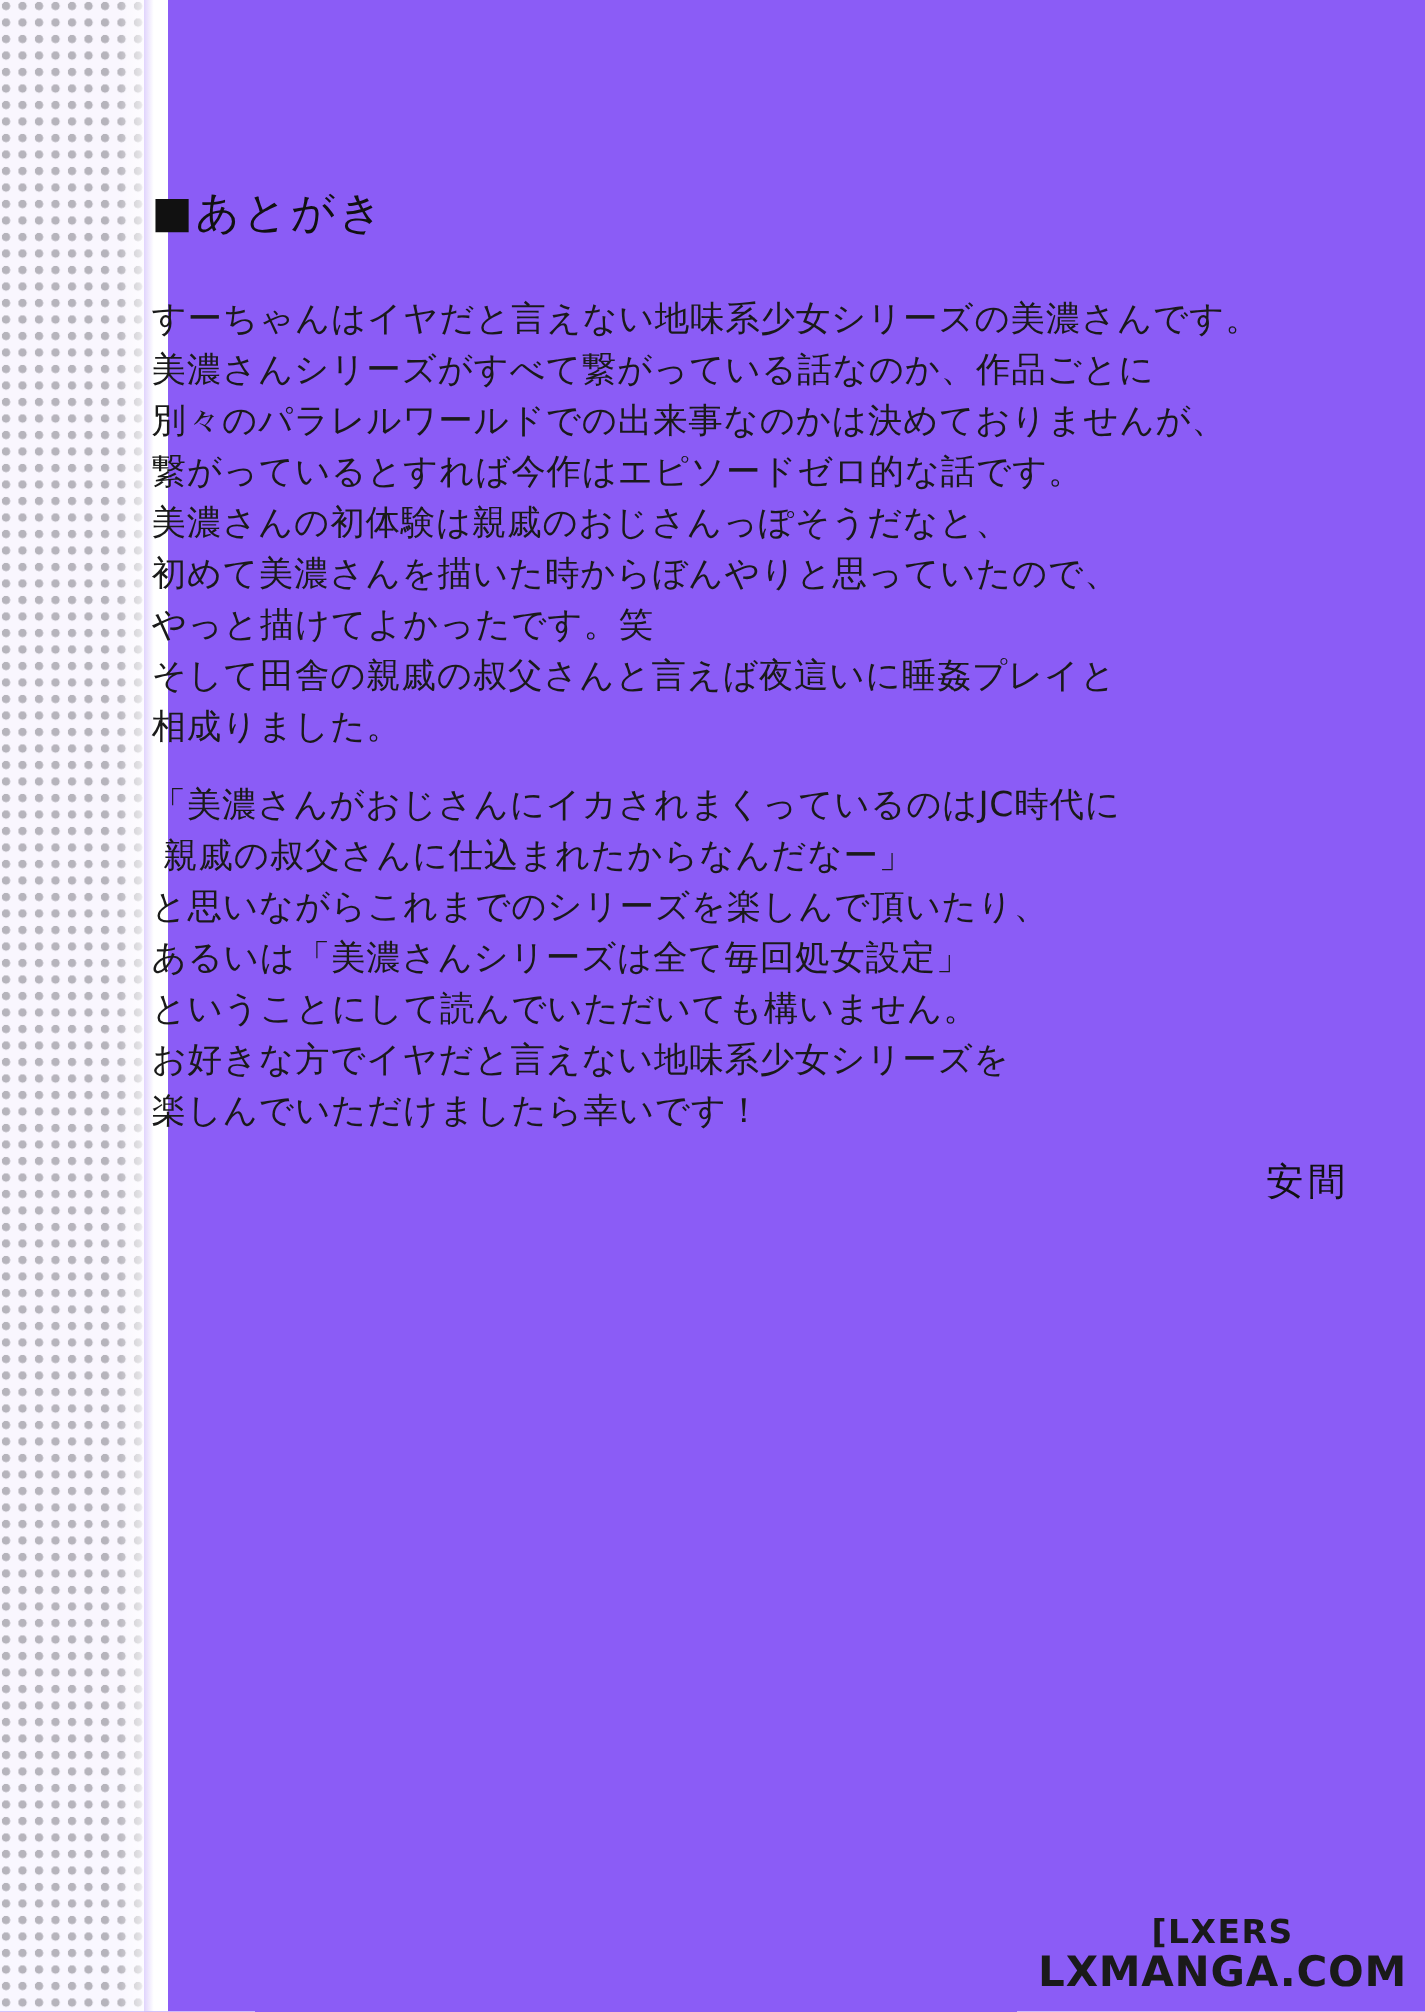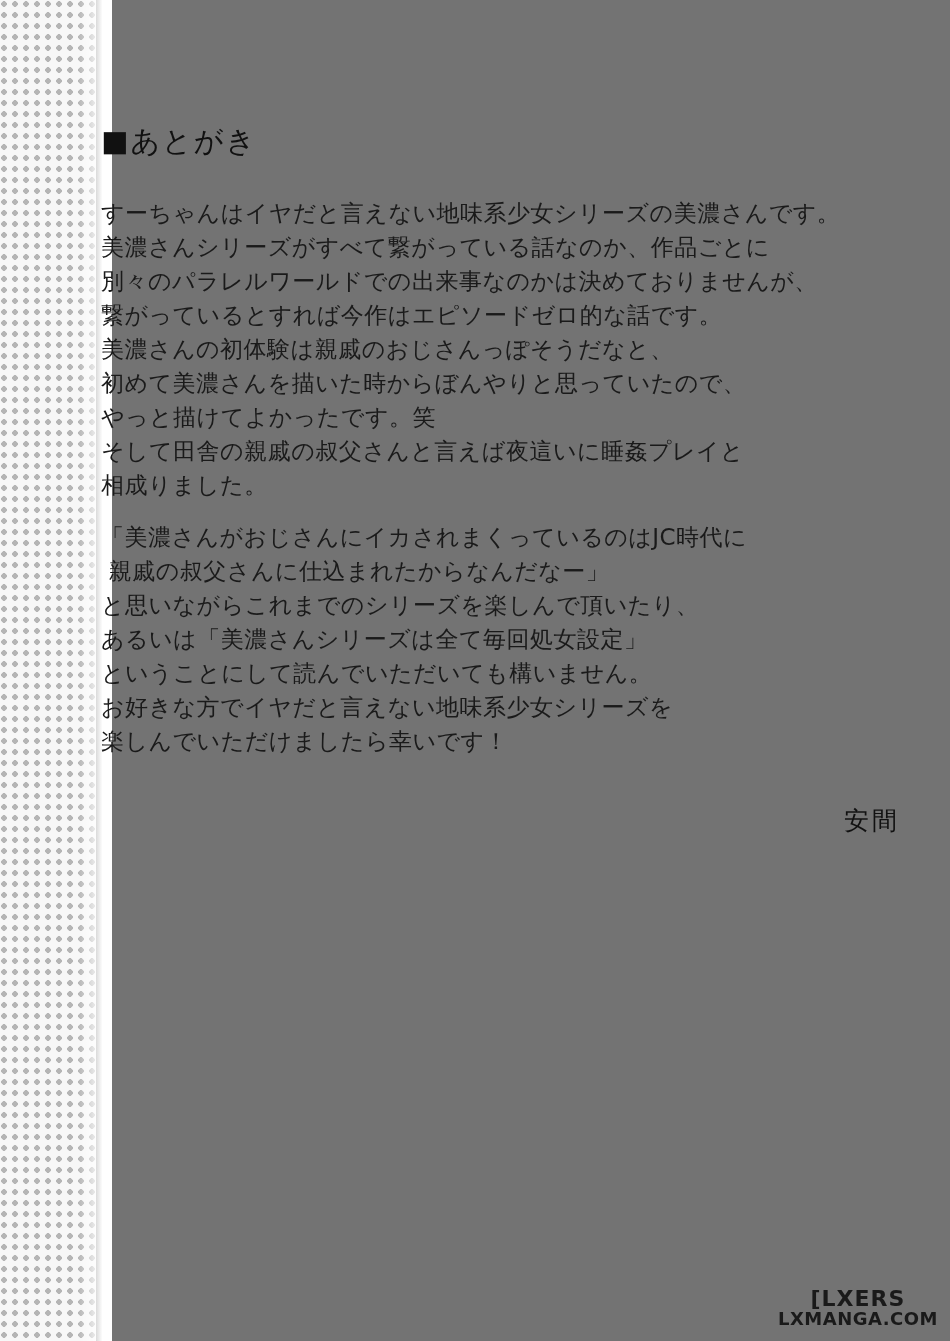--- a/index.html
+++ b/index.html
@@ -4,21 +4,21 @@
 <style>
   html, body {
     margin: 0;
     padding: 0;
     background: #ffffff;
   }
   #page {
     position: relative;
     width: 950px;
     height: 1341px;
-    background: #737373;
+    background: #8b5cf6;
     overflow: hidden;
     font-family: "DejaVu Sans", sans-serif;
   }
   
   #halftone {
     position: absolute;
     left: 0;
     top: 0;
     width: 96px;
     height: 1341px;
@@ -65,21 +65,21 @@
     letter-spacing: 0.5px;
     white-space: pre;
     font-family: "DejaVu Sans", sans-serif;
   }
   #para1 { top: 196px; }
   #para2 { top: 520px; }
 
   .signature {
     position: absolute;
     right: 50px;
-    top: 804px;
+    top: 771px;
     font-size: 25px;
     letter-spacing: 3px;
     color: #111111;
     white-space: nowrap;
   }
 
   .credit {
     position: absolute;
     left: 443px;
     top: 1092px;
@@ -98,21 +98,21 @@
     line-height: 1.05;
     color: #1a1a1a;
   }
   .watermark .wm-top {
     font-size: 22px;
     font-weight: bold;
     letter-spacing: 1px;
     font-family: "DejaVu Sans", sans-serif;
   }
   .watermark .wm-bottom {
-    font-size: 18px;
+    font-size: 28px;
     font-weight: bold;
     letter-spacing: 0.5px;
     font-family: "DejaVu Sans", sans-serif;
   }
 </style>
 </head>
 <body>
 
 <div id="page">
 

